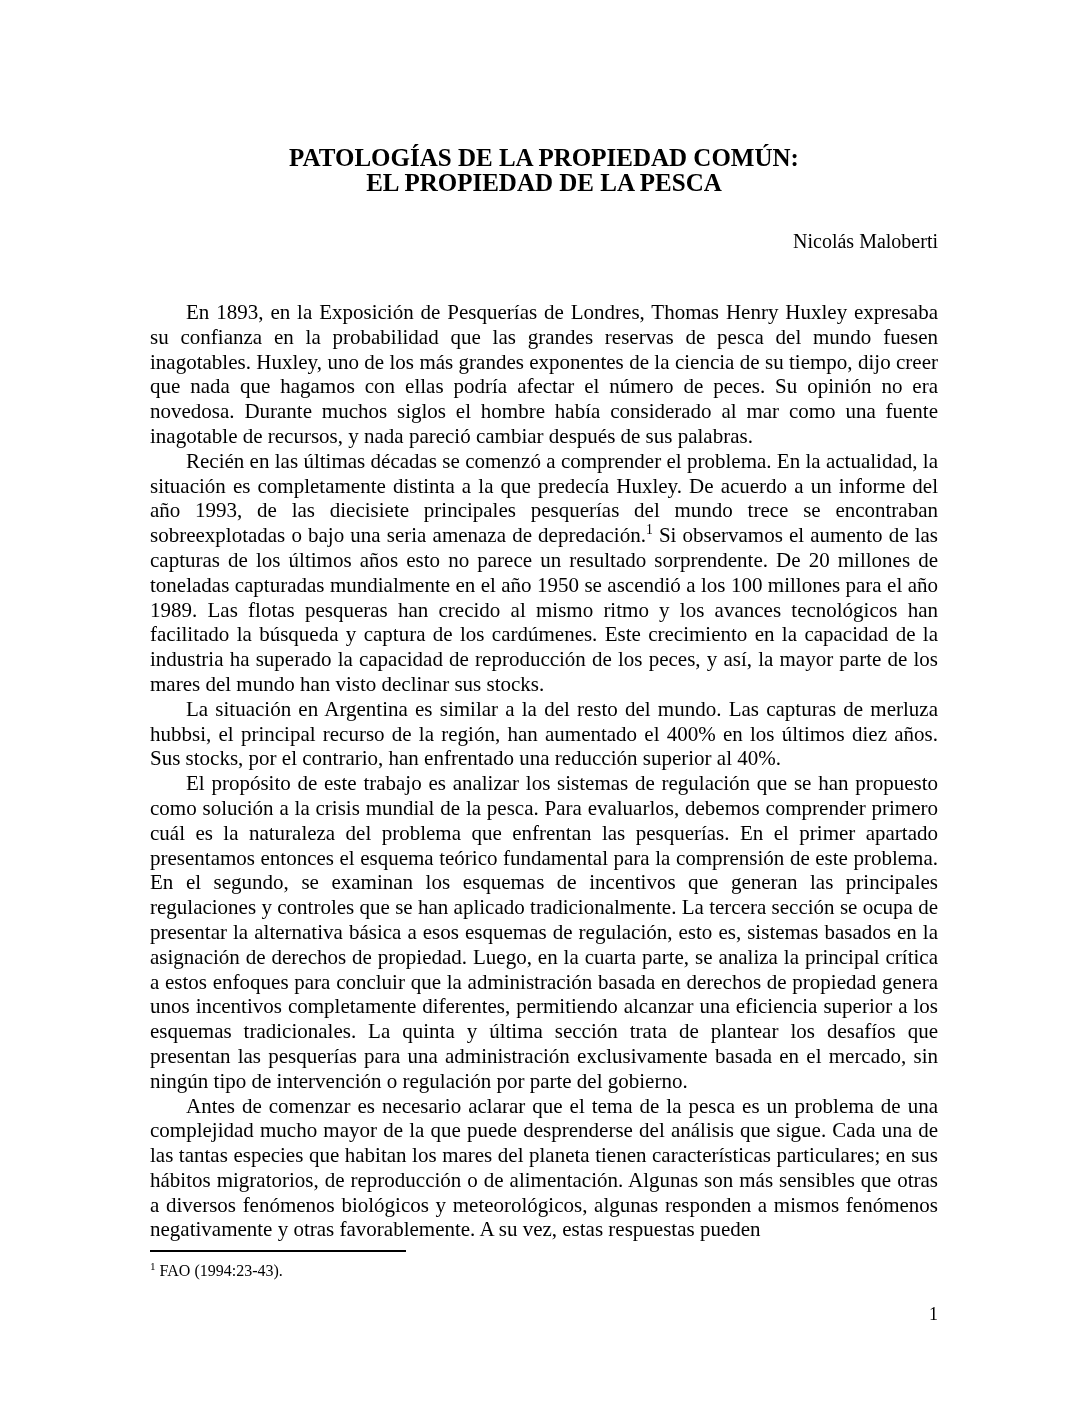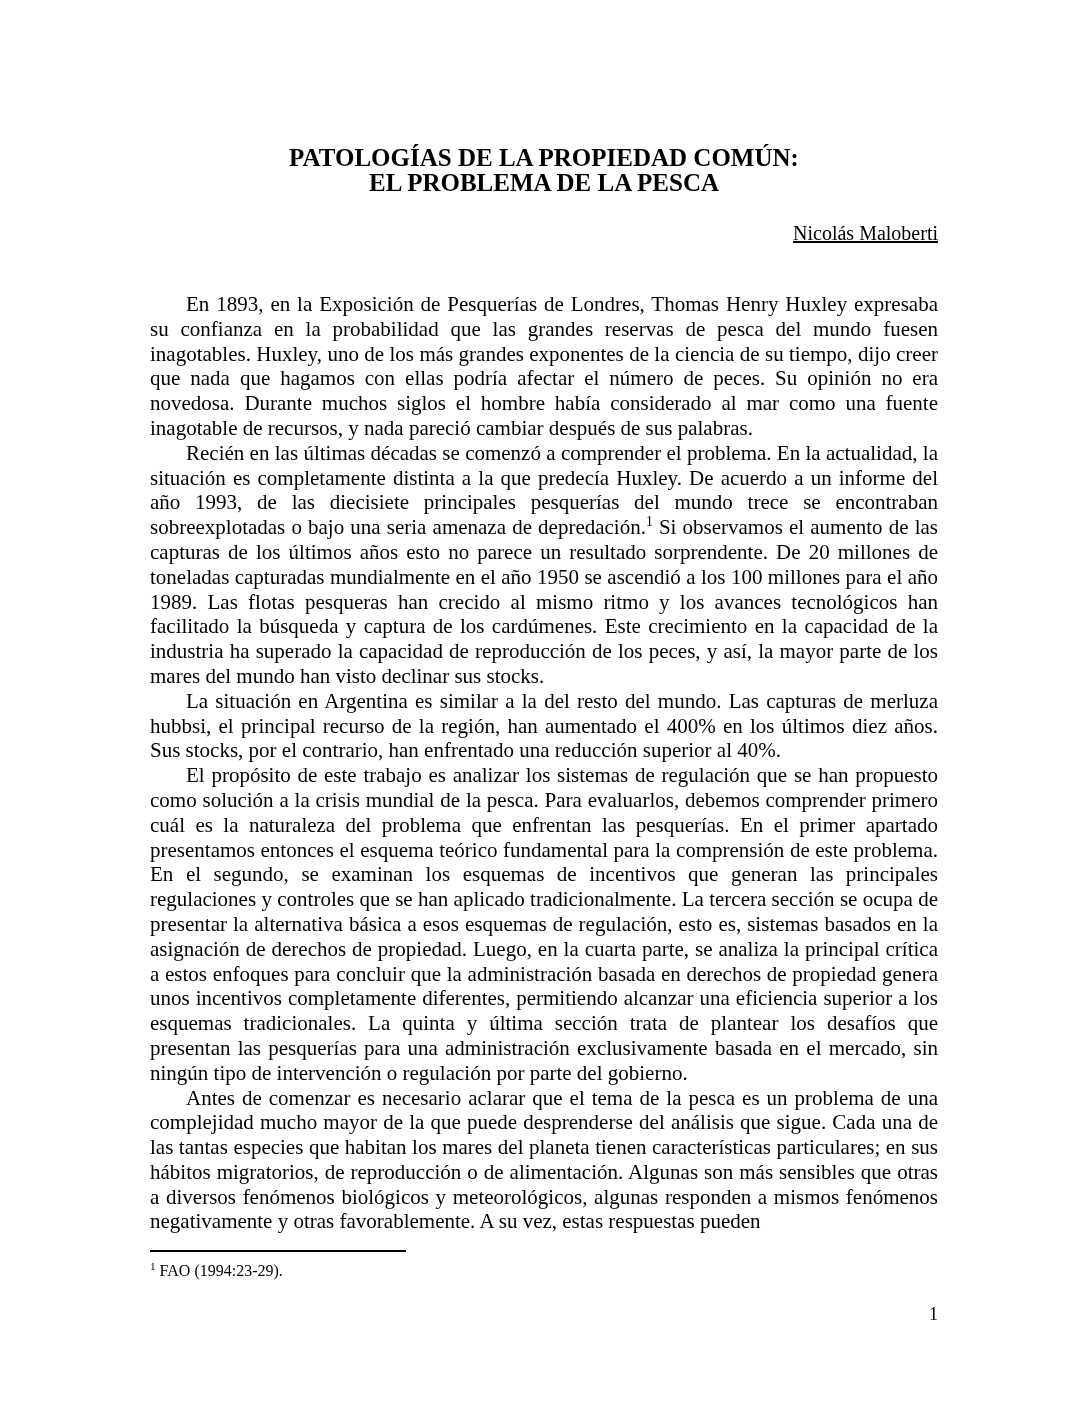--- a/index.html
+++ b/index.html
@@ -27,25 +27,24 @@
     margin-top: 146px;
     text-align: center;
     font-weight: bold;
     font-size: 25px;
     line-height: 24.5px;
   }
   .doc-title .title-line {
     display: block;
   }
   .author-line {
-    margin-top: 26px;
+    margin-top: 34px;
     text-align: right;
     font-size: 20px;
     line-height: 25px;
-    text-decoration: underline;
   }
   .body-text {
     margin-top: 46px;
     font-size: 21px;
     line-height: 24.8px;
     text-align: justify;
   }
   .body-text p {
     margin: 0;
     padding: 0;
@@ -81,31 +80,31 @@
     font-size: 18px;
   }
 </style>
 </head>
 <body>
 
 <div class="page">
   <div class="content">
     <h1 class="doc-title">
       <span class="title-line">PATOLOGÍAS DE LA PROPIEDAD COMÚN:</span>
-      <span class="title-line">EL PROBLEMA DE LA PESCA</span>
+      <span class="title-line">EL PROPIEDAD DE LA PESCA</span>
     </h1>
     <div class="author-line">Nicolás Maloberti</div>
     <main class="body-text">
         <p><span>En 1893, en la Exposición de Pesquerías de Londres, Thomas Henry Huxley expresaba su confianza en la probabilidad que las grandes reservas de pesca del mundo fuesen inagotables. Huxley, uno de los más grandes exponentes de la ciencia de su tiempo, dijo creer que nada que hagamos con ellas podría afectar el número de peces. Su opinión no era novedosa. Durante muchos siglos el hombre había considerado al mar como una fuente inagotable de recursos, y nada pareció cambiar después de sus palabras.</span></p>
         <p><span>Recién en las últimas décadas se comenzó a comprender el problema. En la actualidad, la situación es completamente distinta a la que predecía Huxley. De acuerdo a un informe del año 1993, de las diecisiete principales pesquerías del mundo trece se encontraban sobreexplotadas o bajo una seria amenaza de depredación.</span><sup>1</sup><span> Si observamos el aumento de las capturas de los últimos años esto no parece un resultado sorprendente. De 20 millones de toneladas capturadas mundialmente en el año 1950 se ascendió a los 100 millones para el año 1989. Las flotas pesqueras han crecido al mismo ritmo y los avances tecnológicos han facilitado la búsqueda y captura de los cardúmenes. Este crecimiento en la capacidad de la industria ha superado la capacidad de reproducción de los peces, y así, la mayor parte de los mares del mundo han visto declinar sus stocks.</span></p>
         <p><span>La situación en Argentina es similar a la del resto del mundo. Las capturas de merluza hubbsi, el principal recurso de la región, han aumentado el 400% en los últimos diez años. Sus stocks, por el contrario, han enfrentado una reducción superior al 40%.</span></p>
         <p><span>El propósito de este trabajo es analizar los sistemas de regulación que se han propuesto como solución a la crisis mundial de la pesca. Para evaluarlos, debemos comprender primero cuál es la naturaleza del problema que enfrentan las pesquerías. En el primer apartado presentamos entonces el esquema teórico fundamental para la comprensión de este problema. En el segundo, se examinan los esquemas de incentivos que generan las principales regulaciones y controles que se han aplicado tradicionalmente. La tercera sección se ocupa de presentar la alternativa básica a esos esquemas de regulación, esto es, sistemas basados en la asignación de derechos de propiedad. Luego, en la cuarta parte, se analiza la principal crítica a estos enfoques para concluir que la administración basada en derechos de propiedad genera unos incentivos completamente diferentes, permitiendo alcanzar una eficiencia superior a los esquemas tradicionales. La quinta y última sección trata de plantear los desafíos que presentan las pesquerías para una administración exclusivamente basada en el mercado, sin ningún tipo de intervención o regulación por parte del gobierno.</span></p>
         <p><span>Antes de comenzar es necesario aclarar que el tema de la pesca es un problema de una complejidad mucho mayor de la que puede desprenderse del análisis que sigue. Cada una de las tantas especies que habitan los mares del planeta tienen características particulares; en sus hábitos migratorios, de reproducción o de alimentación. Algunas son más sensibles que otras a diversos fenómenos biológicos y meteorológicos, algunas responden a mismos fenómenos negativamente y otras favorablemente. A su vez, estas respuestas pueden</span></p>
       </main>
   </div>
 
   <div class="footnote-block">
     <hr class="footnote-rule">
-    <div class="footnote-text"><sup>1</sup> <span>FAO (1994:23-29).</span></div>
+    <div class="footnote-text"><sup>1</sup> <span>FAO (1994:23-43).</span></div>
   </div>
 
   <div class="page-number">1</div>
 </div>
 
 </body></html>

